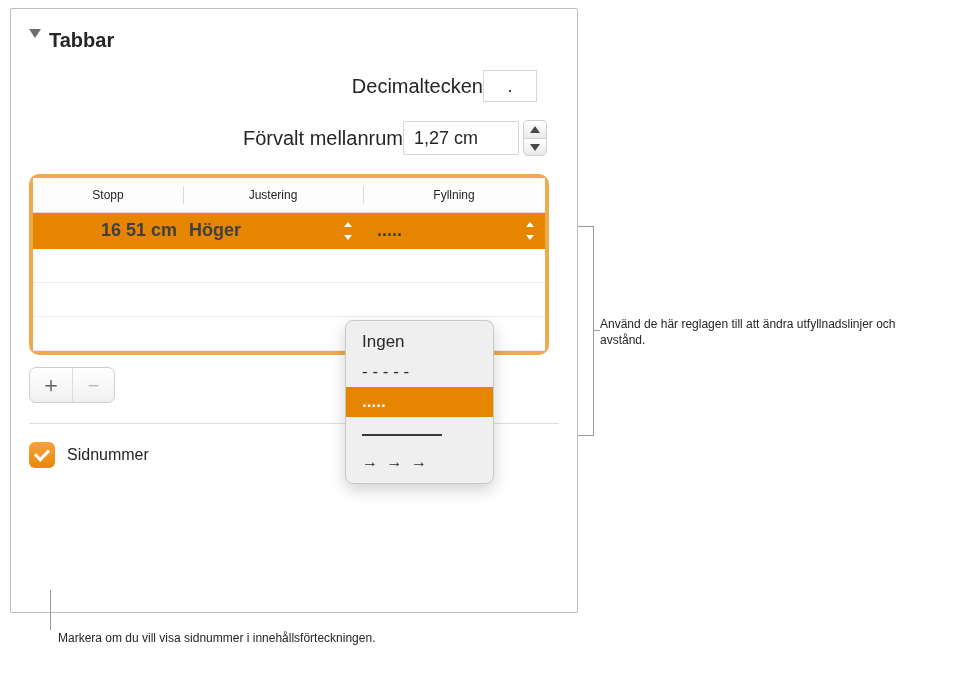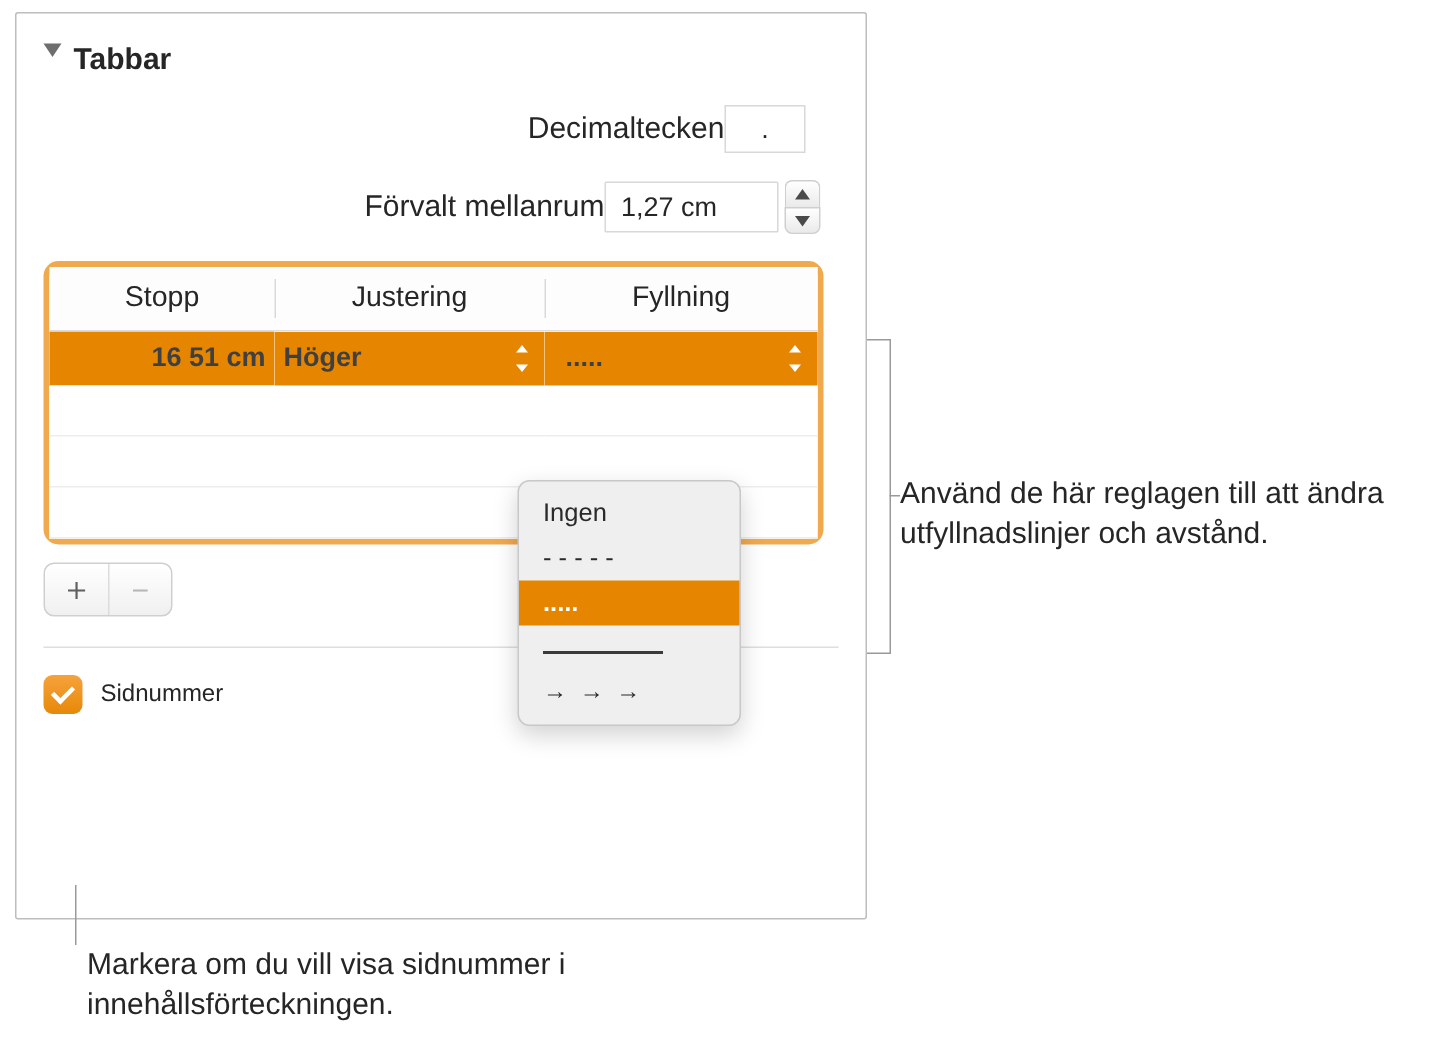--- a/index.html
+++ b/index.html
@@ -111,21 +111,21 @@
     width: 520px;
     position: relative;
   }
   .tab-table {
     width: 100%;
     border-collapse: collapse;
     background: #fff;
   }
   .tab-table th {
     font-weight: 400;
-    font-size: 19px;
+    font-size: 12px;
     color: #262626;
     padding: 10px 8px;
     border-bottom: 1px solid #dcdcdc;
     background: #fdfdfd;
     text-align: center;
     position: relative;
   }
   .tab-table th + th::before {
     content: "";
     position: absolute;
@@ -237,21 +237,21 @@
     margin-top: 6px;
   }
   .arrow-seq {
     font-size: 16px;
     letter-spacing: 2px;
   }
 
   
   .callout {
     position: absolute;
-    font-size: 20px;
+    font-size: 12px;
     color: #262626;
     line-height: 1.35;
   }
   .callout.right { left: 600px; top: 316px; width: 340px; }
   .callout.bottom { left: 58px; top: 630px; width: 420px; }
 
   .bracket {
     position: absolute;
     left: 578px;
     top: 226px;

